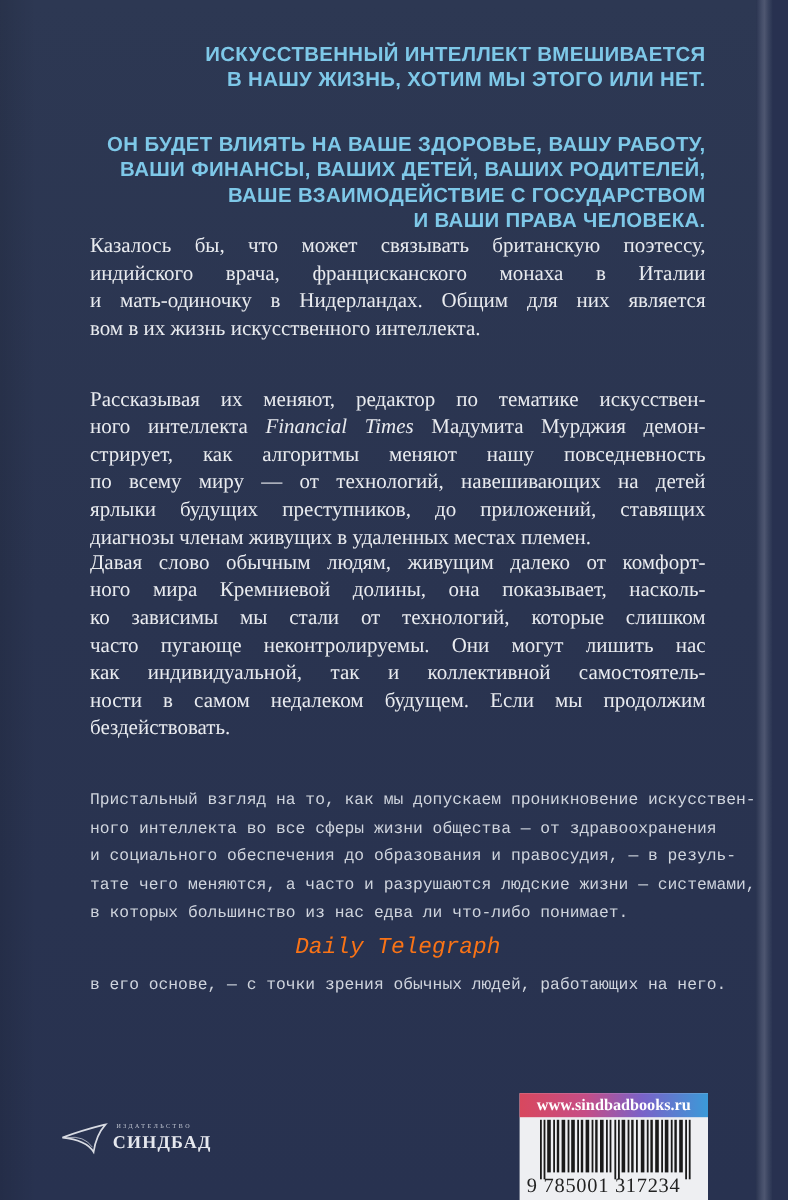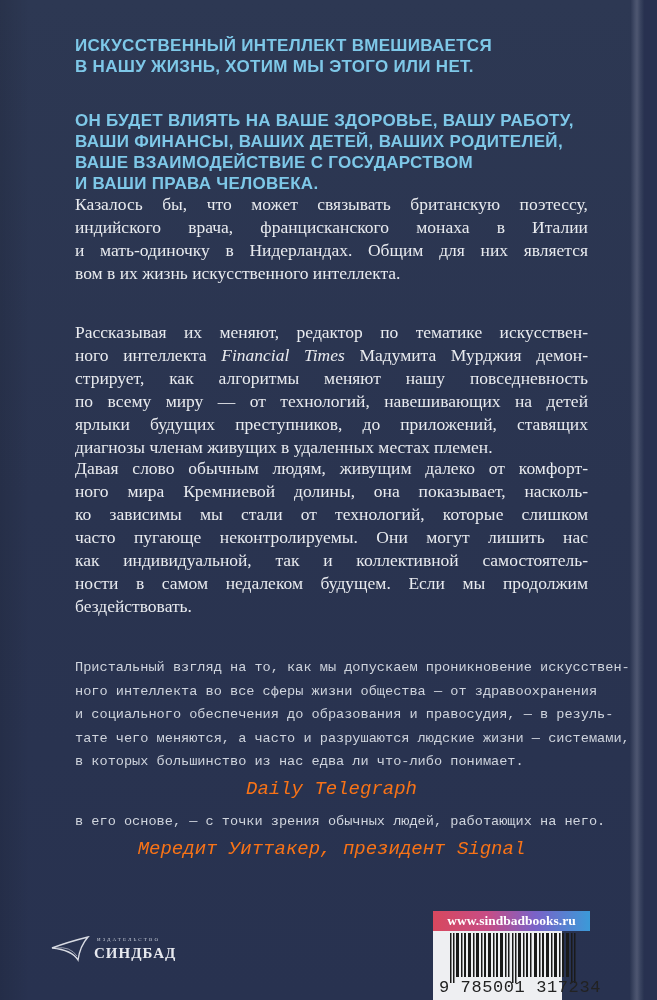--- a/index.html
+++ b/index.html
@@ -18,21 +18,21 @@
     .hinge {
       position: absolute; top: 0; left: 630px; width: 14px; height: 1000px;
       background: linear-gradient(90deg, #2a3450 0%, #48516c 35%, #525a74 50%, #3a4460 75%, #283250 100%);
       opacity: 0.9;
     }
     .right-edge {
       position: absolute; top: 0; left: 644px; width: 13px; height: 1000px;
       background: #283150;
     }
     .headline {
-      position: absolute; left: 75px; width: 513px; text-align: left;
+      position: absolute; left: 75px; width: 513px; text-align: right;
       color: #7ec8e8; font-weight: bold; letter-spacing: 0.3px;
       font-size: 17px; line-height: 21px; text-transform: uppercase;
     }
     .headline .line { display: block; white-space: nowrap; }
     #h1 { top: 35px; }
     #h2 { top: 110px; }
     .para {
       position: absolute; left: 75px; width: 513px;
       font-family: "Liberation Serif", serif;
       color: #e9ebef; font-size: 17.5px; line-height: 23px;
@@ -61,33 +61,33 @@
     .logo .pub-small {
       position: absolute; left: 47px; top: 5px; font-size: 5px; letter-spacing: 2.1px;
       color: #c6cbd6; font-family: "Liberation Serif", serif; white-space: nowrap;
     }
     .logo .pub-name {
       position: absolute; left: 44px; top: 13px; font-size: 15px; letter-spacing: 1px;
       color: #e6e8ee; font-family: "Liberation Serif", serif; font-weight: bold; white-space: nowrap;
     }
 
     .barcode-box {
-      position: absolute; left: 433px; top: 911px; width: 129px; height: 89px;
+      position: absolute; left: 433px; top: 911px; width: 157px; height: 89px;
       background: #eeeff2;
     }
     .barcode-url {
       position: absolute; left: 0; top: 0; width: 157px; height: 20px;
       background: linear-gradient(90deg, #d8485e 0%, #c64d86 35%, #7a62c8 65%, #3b9ad8 100%);
       color: #ffffff; font-family: "Liberation Serif", serif; font-weight: bold;
       font-size: 13.5px; line-height: 20px; text-align: center; white-space: nowrap;
     }
     .bars { position: absolute; left: 17px; top: 22px; width: 128px; height: 50px; }
     .barcode-digits {
       position: absolute; left: 6px; top: 67px; font-size: 17px; color: #222;
-      font-family: Liberation Mono, monospace; letter-spacing: 0.6px; white-space: nowrap;
+      font-family: Liberation Serif, serif; letter-spacing: 0.6px; white-space: nowrap;
       background: transparent;
     }
   </style>
 </head>
 <body>
 
 <div class="cover"></div>
 <div class="hinge"></div>
 <div class="right-edge"></div>
 
@@ -133,21 +133,20 @@
   <span class="line">Пристальный взгляд на то, как мы допускаем проникновение искусствен-</span>
   <span class="line">ного интеллекта во все сферы жизни общества — от здравоохранения</span>
   <span class="line">и социального обеспечения до образования и правосудия, — в резуль-</span>
   <span class="line">тате чего меняются, а часто и разрушаются людские жизни — системами,</span>
   <span class="line last">в которых большинство из нас едва ли что-либо понимает.</span>
   <span class="attribution">Daily Telegraph</span>
 </div>
 
 <div class="quote" id="q2">
   <span class="line last">в его основе, — с точки зрения обычных людей, работающих на него.</span>
-  <span class="attribution">Мередит Уиттакер, президент Signal</span>
 </div>
 
 <div class="logo">
   <svg width="42" height="26" viewBox="0 0 42 26">
     <path d="M2 12 Q18 6 38 1 Q30 10 28 24 Q22 14 2 12 Z" fill="none" stroke="#d8dbe3" stroke-width="1.4"></path>
     <path d="M6 12 Q20 10 27 20" fill="none" stroke="#aeb3c0" stroke-width="0.8"></path>
   </svg>
   <span class="pub-small">ИЗДАТЕЛЬСТВО</span>
   <span class="pub-name">СИНДБАД</span>
 </div>

